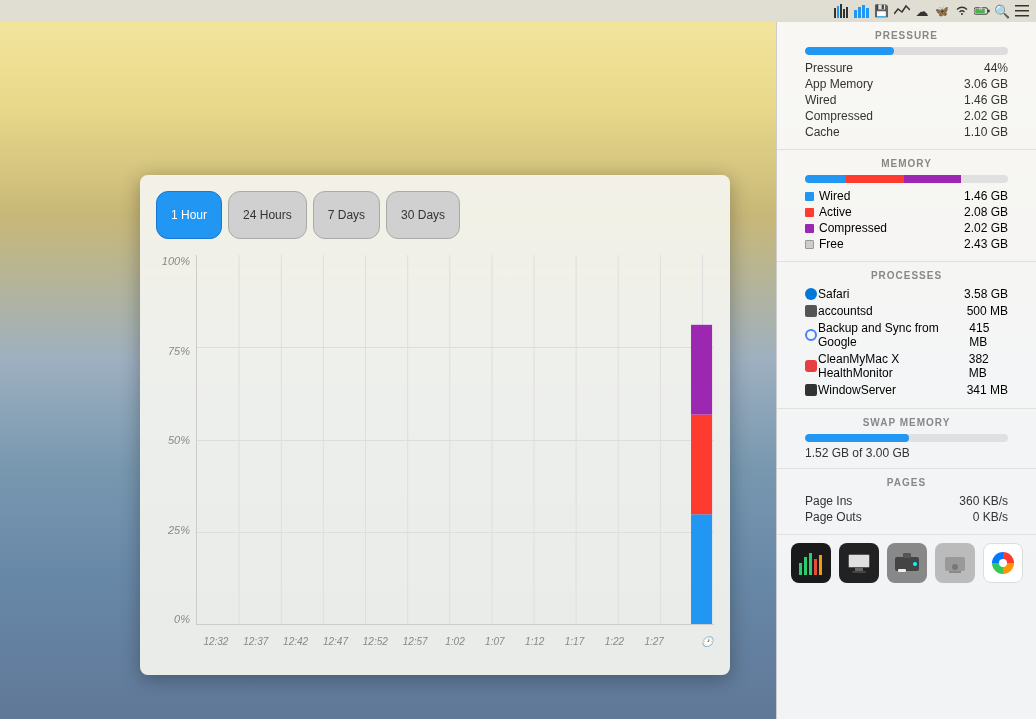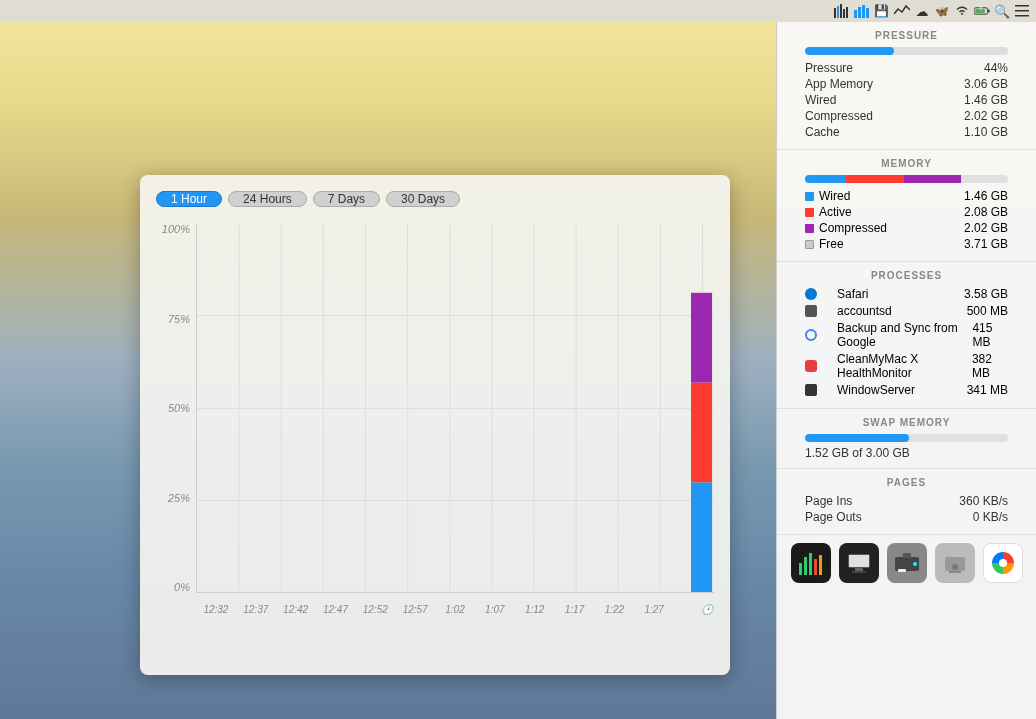--- a/index.html
+++ b/index.html
@@ -69,21 +69,21 @@
       z-index: 10;
       padding: 16px;
     }
 
     .time-tabs {
       display: flex;
       gap: 6px;
       margin-bottom: 16px;
     }
     .time-tab {
-      padding: 0 14px;
+      padding: 16px 14px;
       border-radius: 12px;
       border: 1px solid #aaa;
       background: #d0d0d0;
       color: #333;
       font-size: 12px;
       cursor: pointer;
     }
     .time-tab.active {
       background: #2196F3;
       color: #fff;
@@ -233,21 +233,21 @@
     .process-row {
       display: flex;
       align-items: center;
       justify-content: space-between;
       margin-bottom: 3px;
       font-size: 12px;
     }
     .process-left {
       display: flex;
       align-items: center;
-      gap: 20px;
+      gap: 1px;
     }
     .process-icon {
       width: 12px;
       height: 12px;
       border-radius: 2px;
       flex-shrink: 0;
     }
 
     
     .swap-bar-container {
@@ -474,21 +474,21 @@
         <div class="legend-dot" style="background:#9C27B0;"></div>
         <span>Compressed</span>
       </div>
       <span>2.02 GB</span>
     </div>
     <div class="legend-row">
       <div class="legend-left">
         <div class="legend-dot" style="background:#ccc; border:1px solid #999;"></div>
         <span>Free</span>
       </div>
-      <span>3.71 GB</span>
+      <span>2.43 GB</span>
     </div>
   </div>
 
   <div class="section">
     <div class="section-title">PROCESSES</div>
     <div class="process-row">
       <div class="process-left">
         <div class="process-icon" style="background:#0078D7; border-radius:50%;"></div>
         <span>Safari</span>
       </div>

